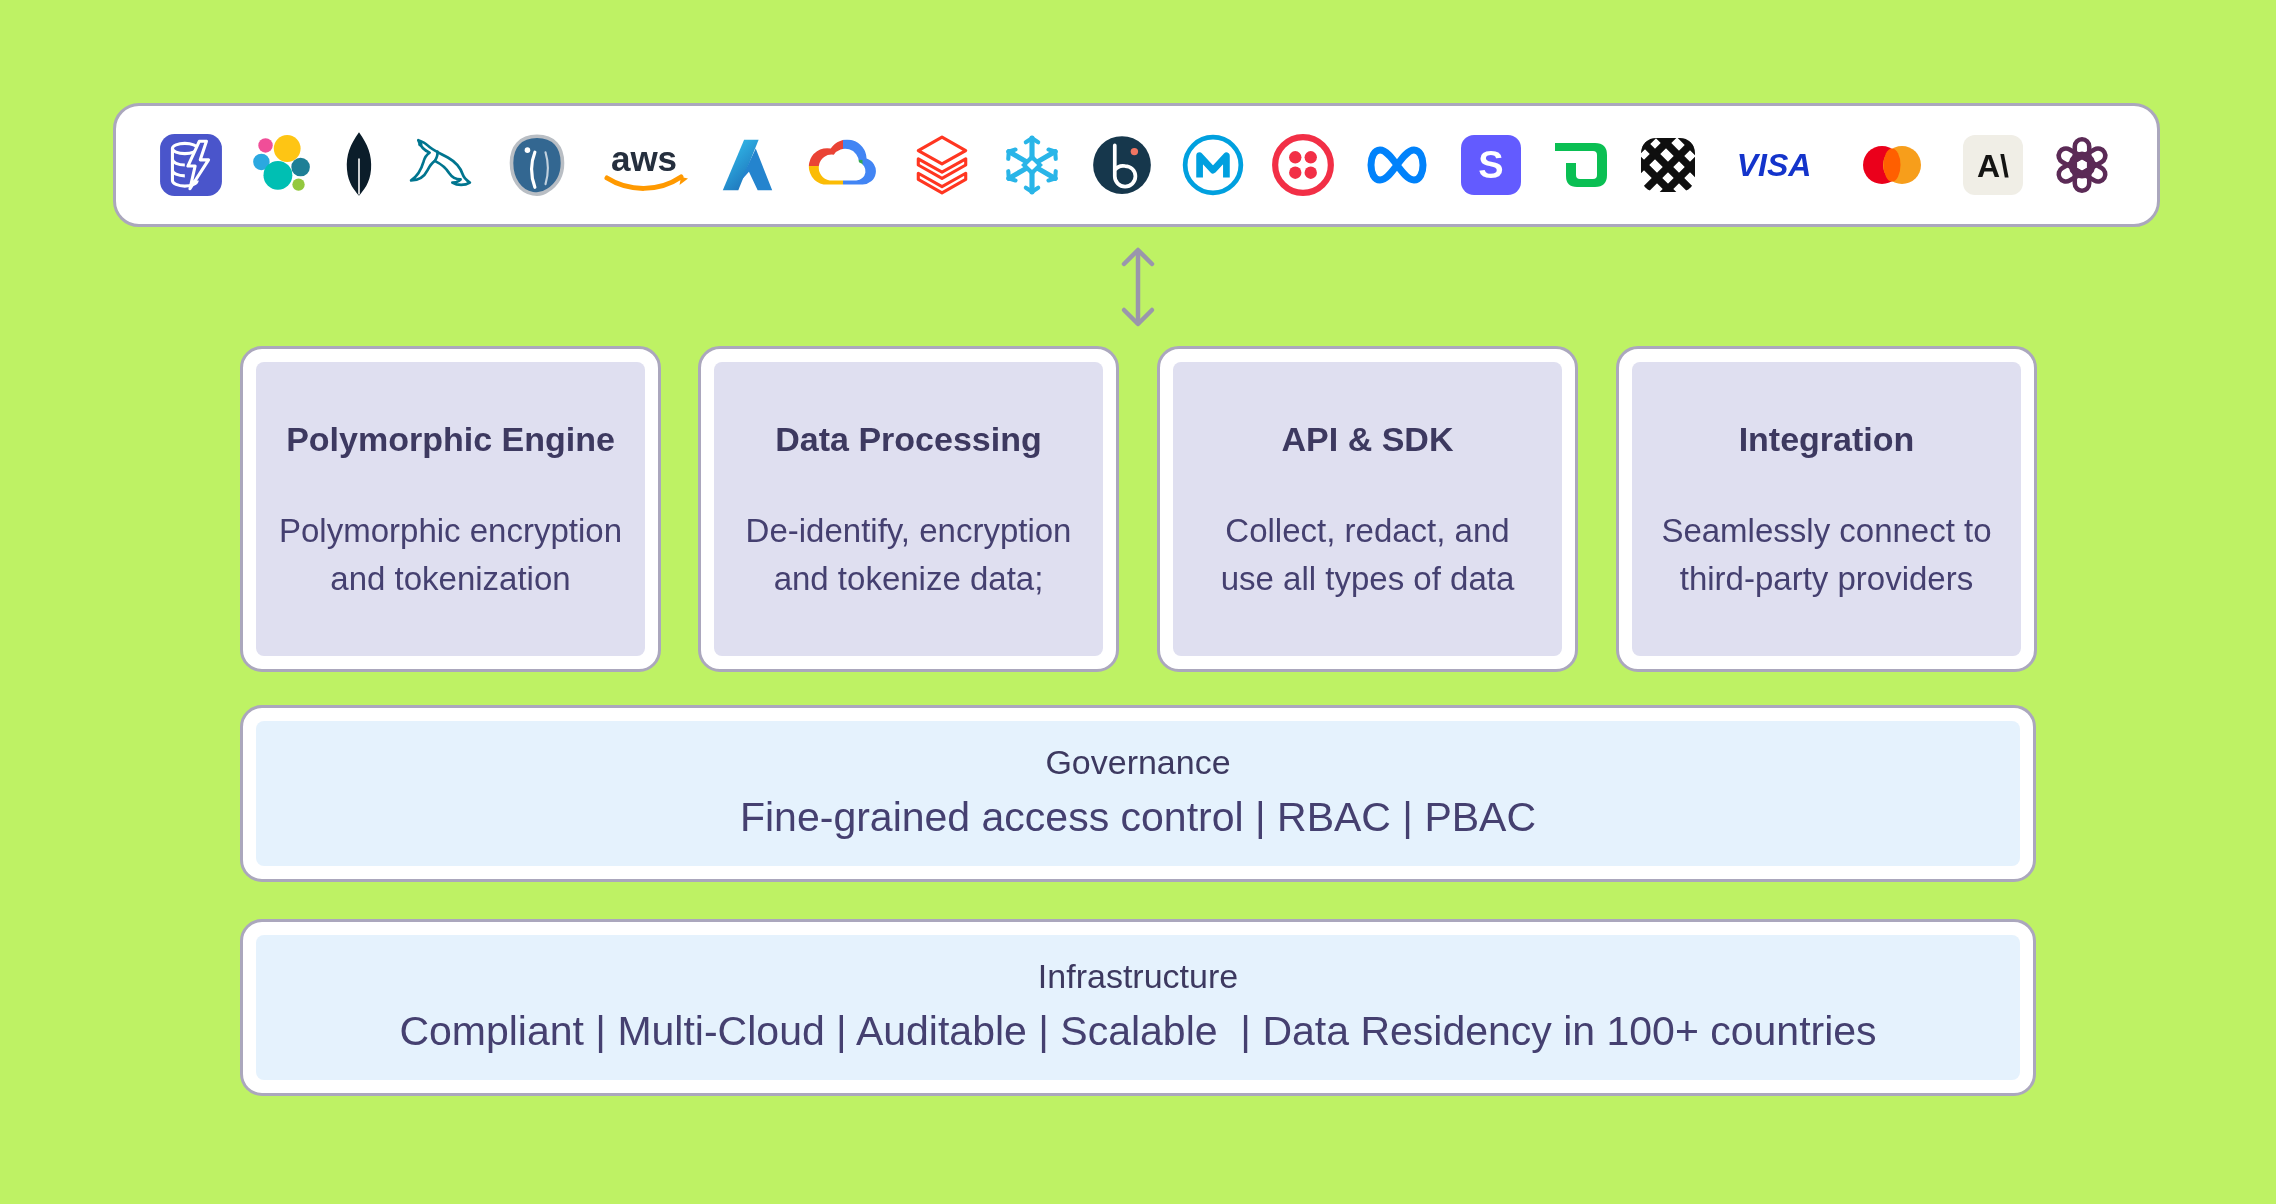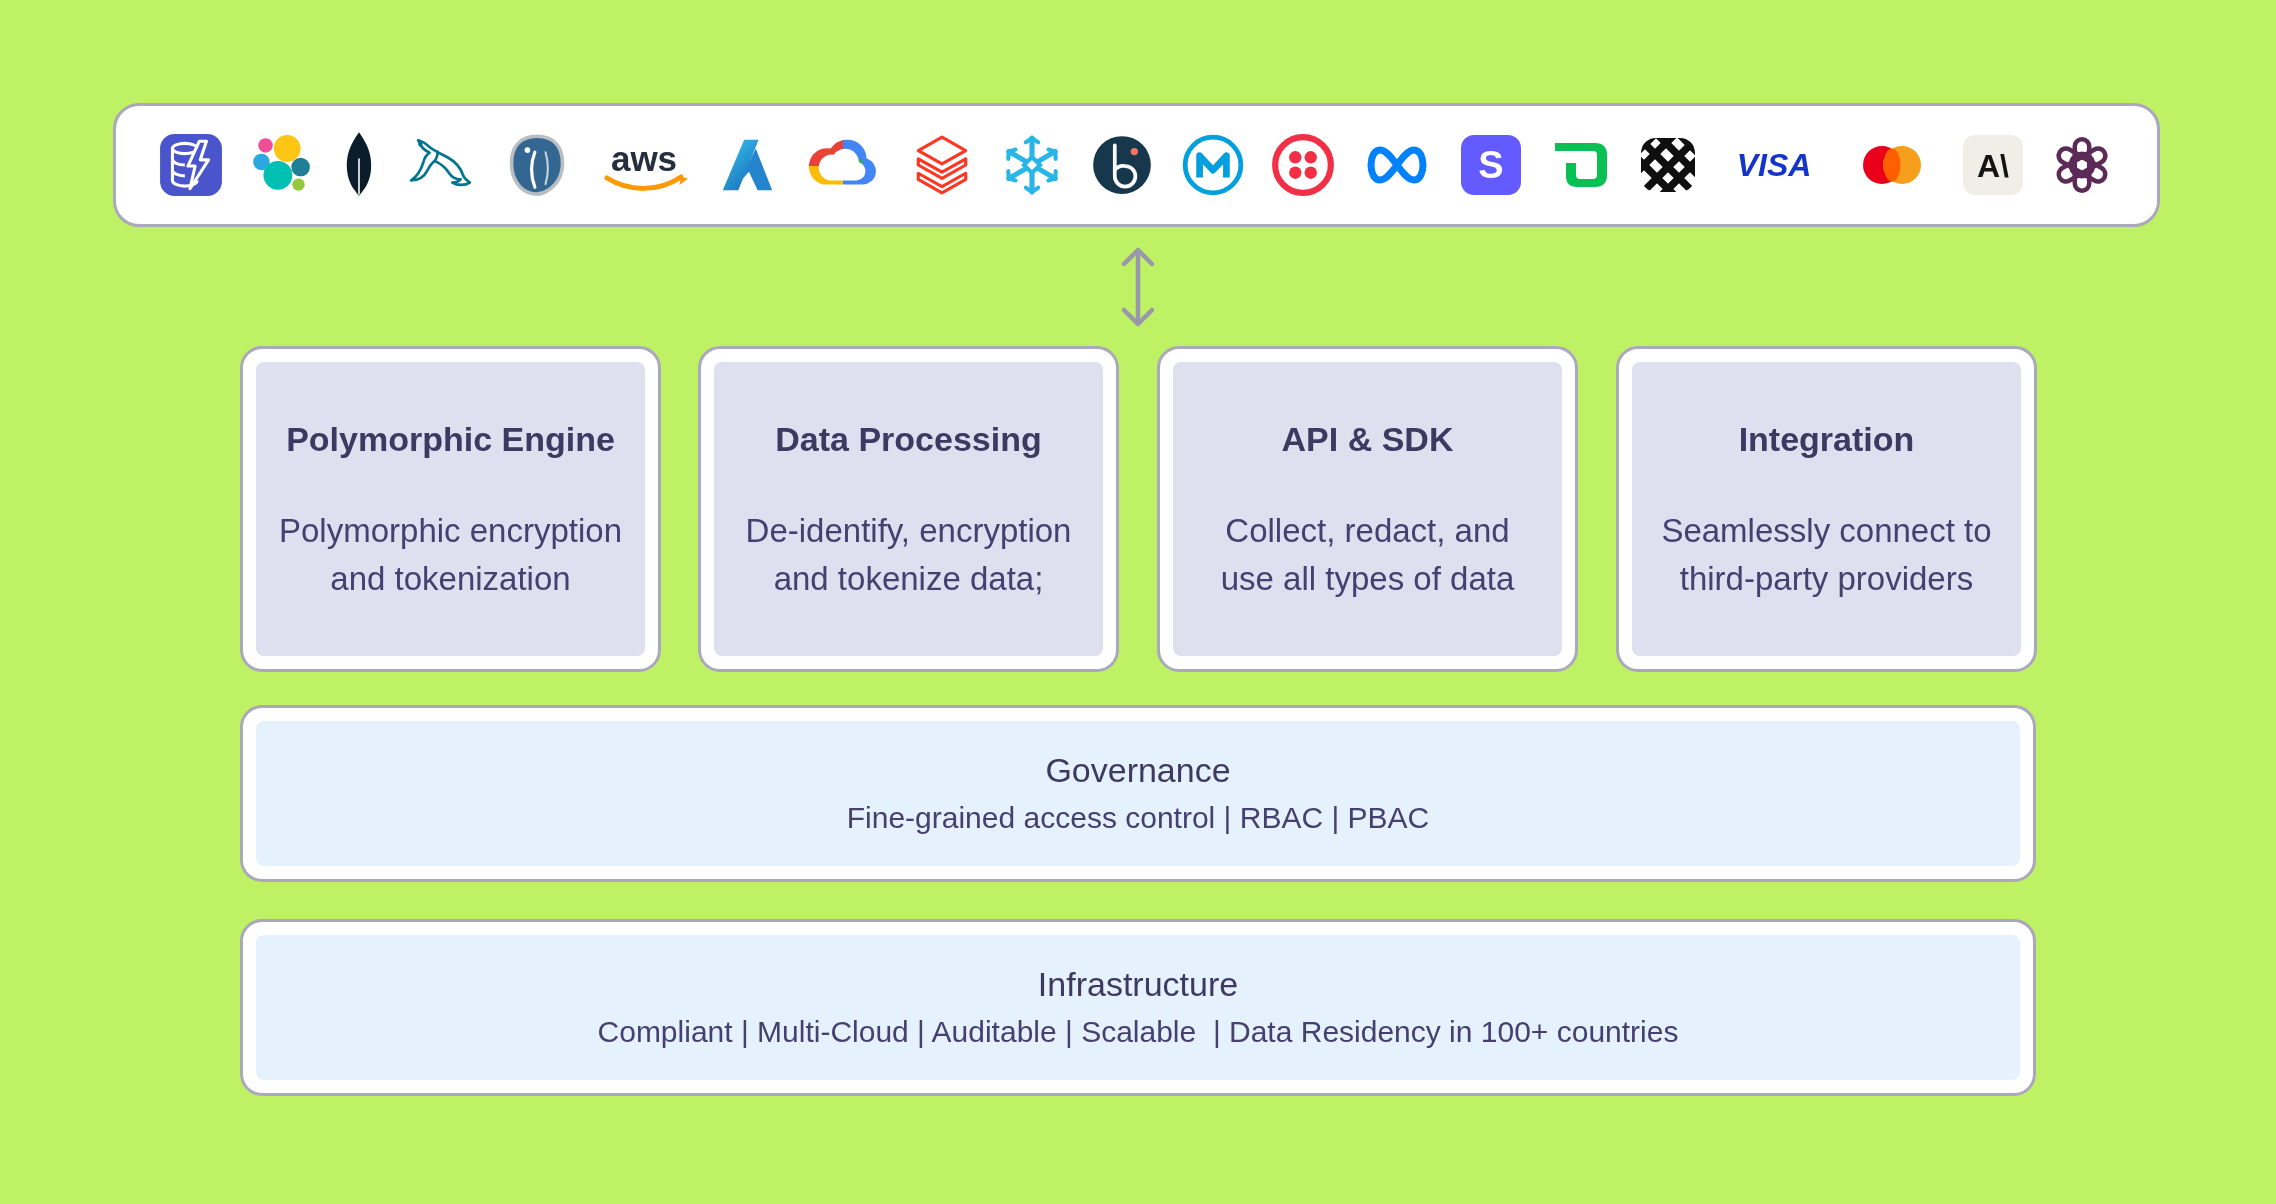--- a/index.html
+++ b/index.html
@@ -27,21 +27,21 @@
   .card-title{font-size:34px;font-weight:700;color:var(--head);line-height:1.42;}
   .card-desc{font-size:33px;font-weight:400;color:var(--body);line-height:1.45;max-width:348px;margin-top:44px;}
 
   
   .band{position:absolute;left:240px;width:1796px;height:177px;background:#fff;
         border:3px solid var(--border);border-radius:22px;box-sizing:border-box;padding:13px;}
   .band-inner{width:100%;height:100%;background:var(--band-fill);border-radius:8px;
               display:flex;flex-direction:column;align-items:center;justify-content:center;
               text-align:center;}
   .band-title{font-size:34px;font-weight:400;color:var(--head);line-height:1.4;}
-  .band-desc{font-size:30px;font-weight:400;color:var(--body);line-height:1.5;white-space:pre-wrap;}
+  .band-desc{font-size:41px;font-weight:400;color:var(--body);line-height:1.5;white-space:pre-wrap;}
 </style>
 </head>
 <body>
 
 <div id="canvas" style="--border: #aba7bd; --card-fill: #dfdff0; --band-fill: #e5f2fd; --head: #3d3960; --body: #454070; --arrow: #9a96ac;">
 
   <div class="logo-bar" id="logoBar">
       <span class="logo">
         <svg width="66" height="66" viewBox="0 0 64 64">
           <rect x="2" y="2" width="60" height="60" rx="14" fill="#4a55cb"></rect>

